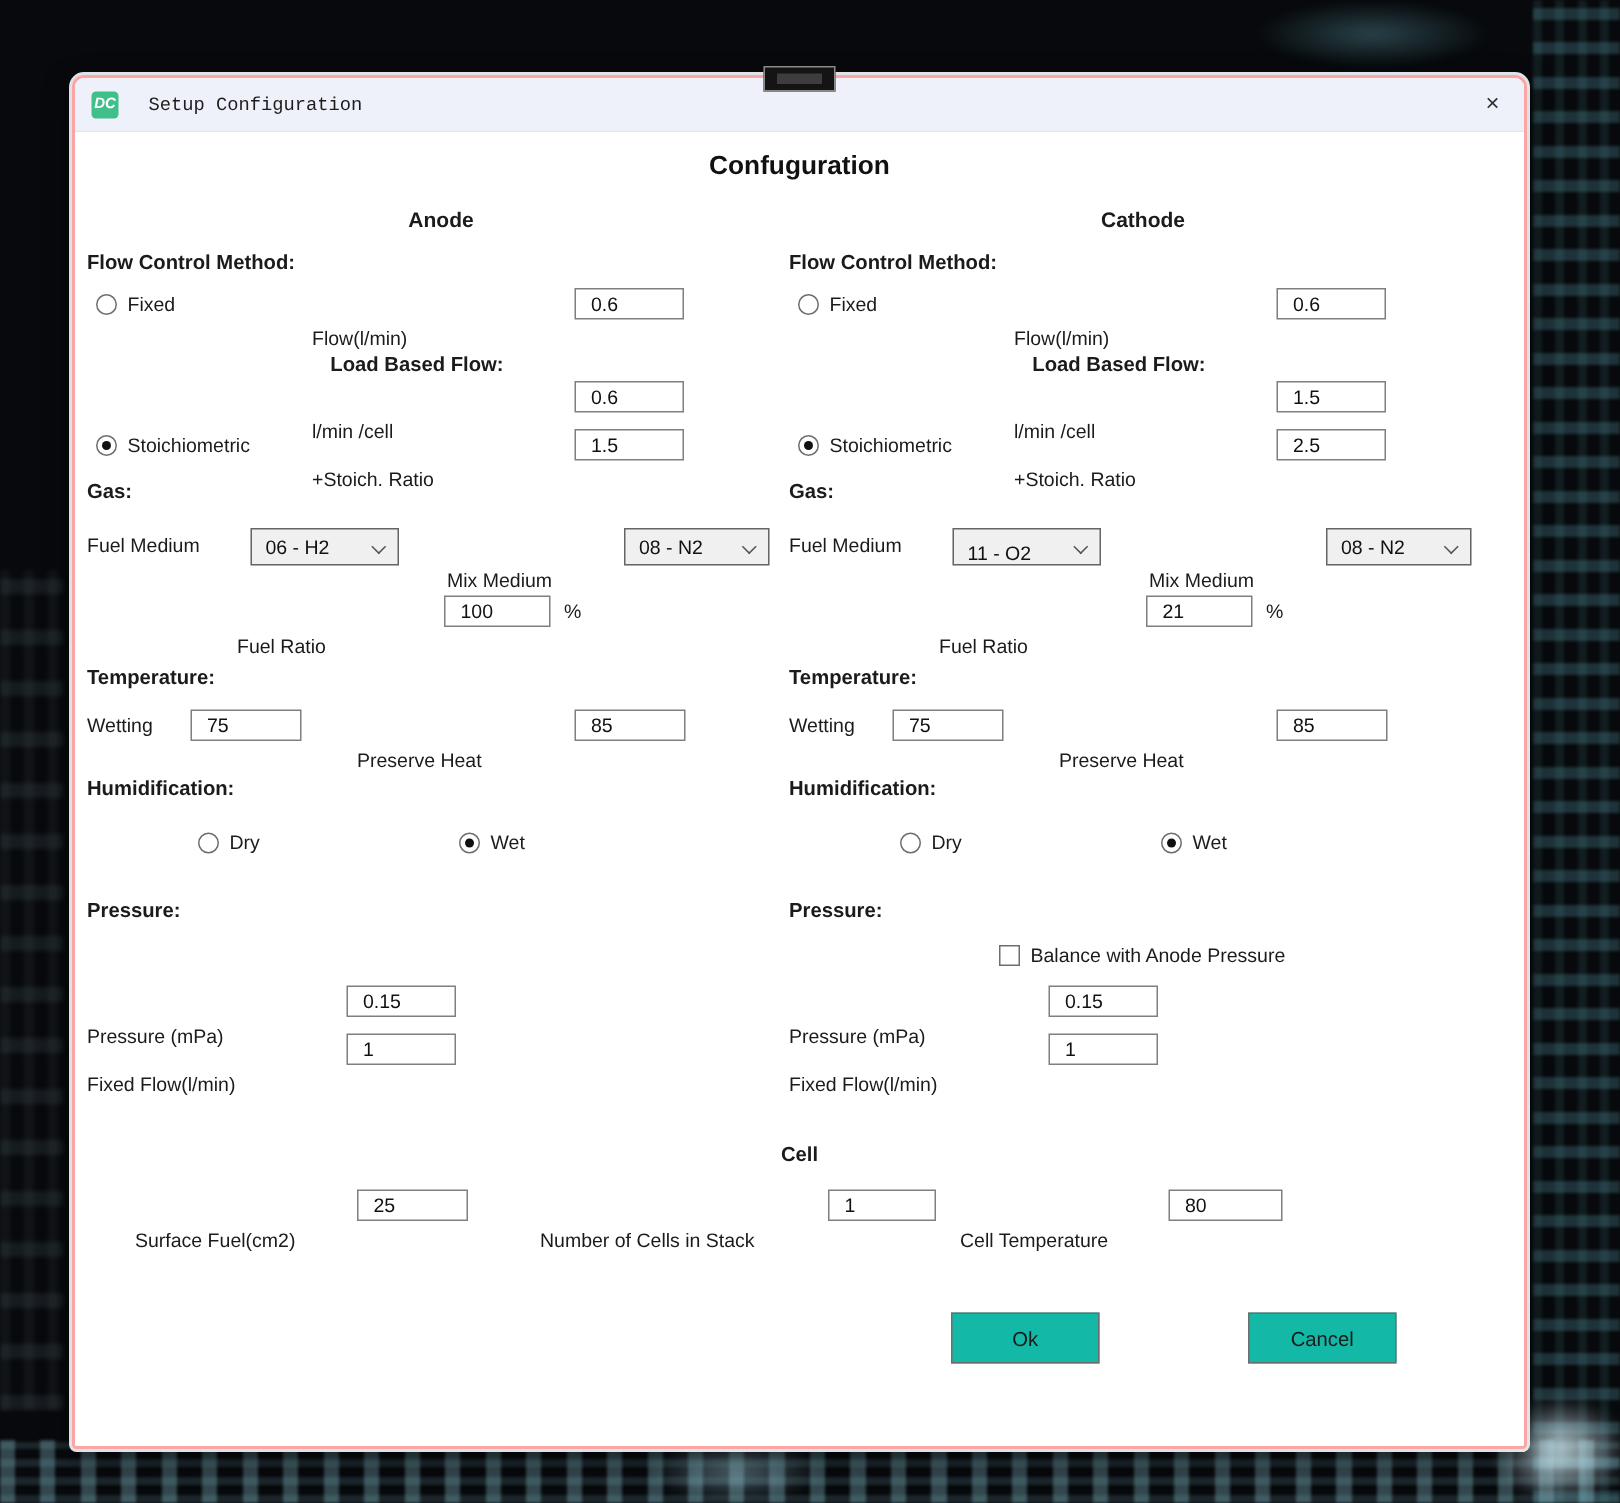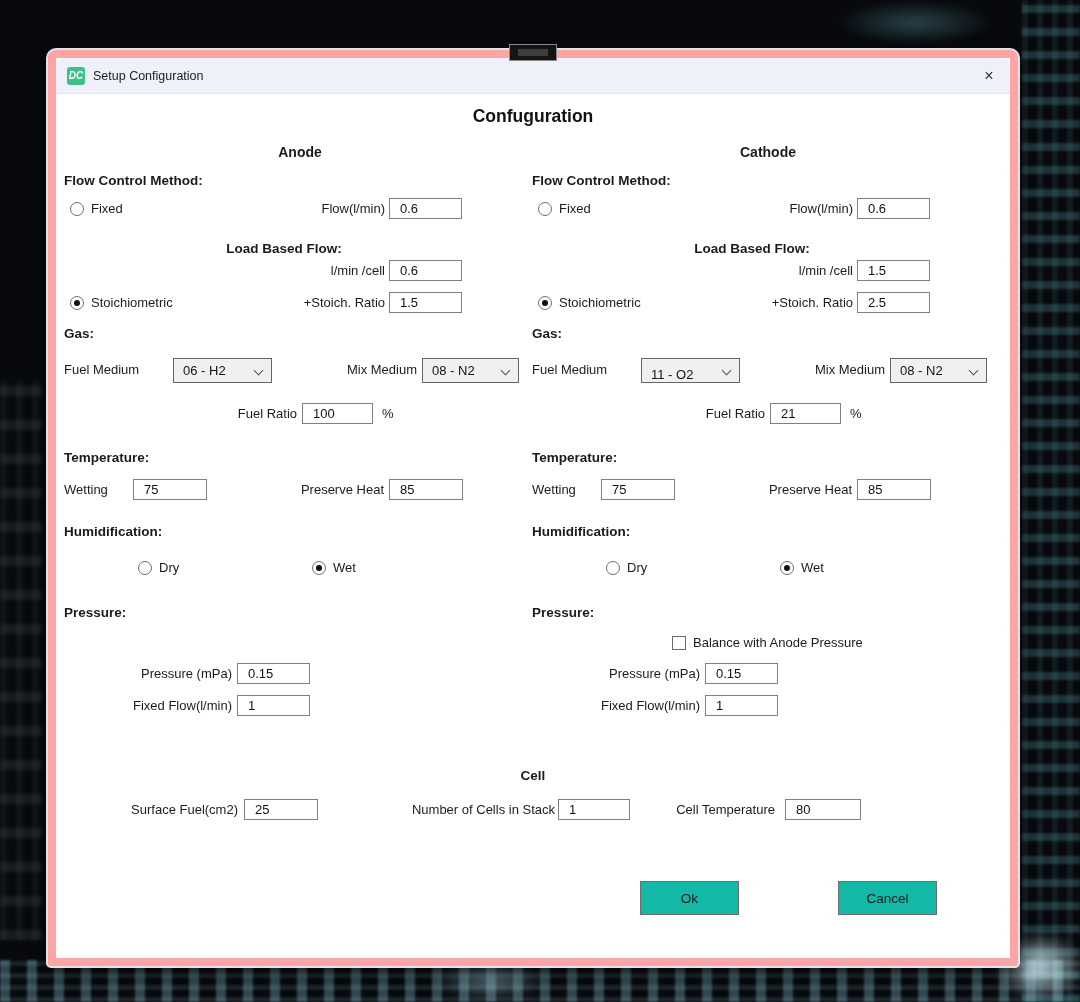--- a/index.html
+++ b/index.html
@@ -54,39 +54,39 @@
     position:absolute; left:509px; top:44px; width:48px; height:17px;
     background:#141414; border:1px solid #8a8a8a; z-index:6;
     display:flex; align-items:center; justify-content:center;
   }
   .window-tab .inner { width:30px; height:7px; background:#3d3d3d; }
 
   
   .dialog {
     position:absolute; left:48px; top:50px; width:970px; height:916px;
     background:#ffffff;
-    border:8px solid #fca5a5;
+    border:2px solid #fca5a5;
     border-radius:8px 8px 3px 3px;
     box-shadow:0 0 0 2px rgba(235,238,242,0.95), 0 6px 18px rgba(0,0,0,0.55);
     z-index:5;
   }
   .titlebar {
     position:absolute; left:0; top:0; width:100%; height:36px;
     background:#eef1f9; border-radius:6px 6px 0 0;
     border-bottom:1px solid #e2e5ec;
     display:flex; align-items:center;
   }
   .app-icon {
     width:18px; height:18px; margin-left:11px; border-radius:3px;
     background:#3fbf8a; color:#fff;
     font-size:10px; font-weight:bold; font-style:italic;
     display:flex; align-items:center; justify-content:center;
     letter-spacing:0;
   }
-  .title-text { margin-left:8px; font-size:12.5px; color:#1d1d1d; }
+  .title-text { margin-left:20px; font-size:12.5px; color:#1d1d1d;font-family:Liberation Mono, monospace; }
   .close-btn {
     position:absolute; right:10px; top:7px; width:22px; height:22px;
     display:flex; align-items:center; justify-content:center;
     font-size:16px; color:#333; cursor:pointer;
   }
 
   .heading {
     position:absolute; left:0; top:48px; width:100%;
     text-align:center; font-size:17.5px; font-weight:bold; color:#111;
   }
@@ -139,21 +139,21 @@
 
   .btn {
     position:absolute; top:823px; width:99px; height:34px;
     background:#14b8a6; border:1px solid #6e6e6e;
     font-family:"Liberation Sans", sans-serif; font-size:13.5px; color:#1b1b1b;
     cursor:pointer;
   }
   .btn-ok { left:584px; }
   .btn-cancel { left:782px; }
 
-  .ta-r { text-align:right; }
+  .ta-r { text-align:left;margin-top:23px; }
 </style>
 </head>
 <body>
 
 <div class="bg-strip-right"></div>
 <div class="bg-strip-left"></div>
 <div class="bg-strip-bottom"></div>
 <div class="bg-glow-bottom"></div>
 <div class="bg-glow-bottom2"></div>
 <div class="bg-glow-topright"></div>

